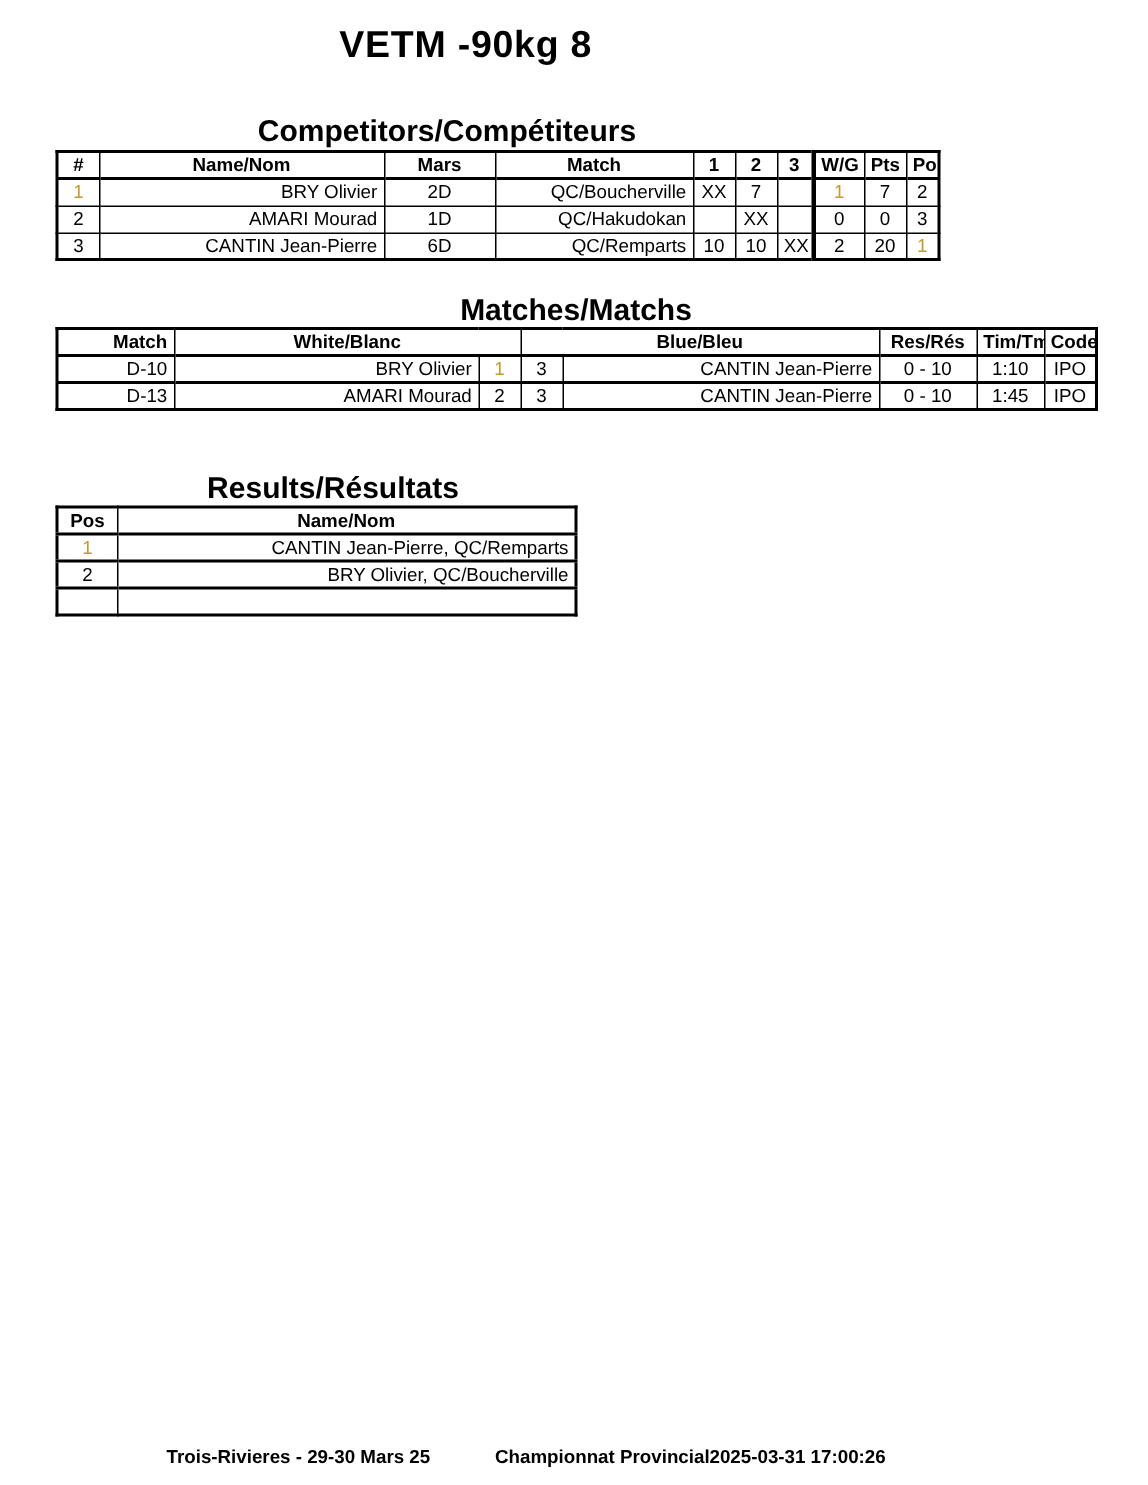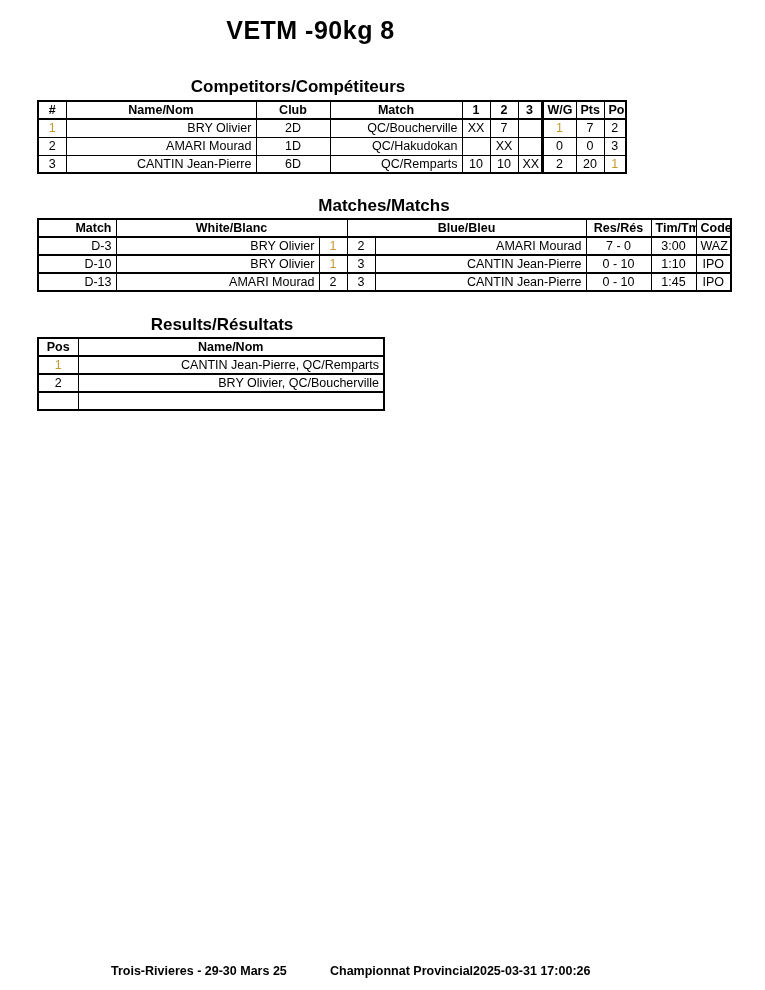--- a/index.html
+++ b/index.html
@@ -13,21 +13,21 @@
     position: relative;
     overflow: hidden;
   }
   .title {
     position: absolute; top: 16px; left: 0; width: 621px;
     text-align: center; font-size: 25px; font-weight: bold;
     letter-spacing: 0.5px;
   }
   .sec-heading {
     position: absolute; transform: translateX(-50%);
-    font-size: 17px; font-weight: bold; white-space: nowrap;
+    font-size: 20px; font-weight: bold; white-space: nowrap;
   }
   table.tbl {
     position: absolute;
     border-collapse: collapse;
     table-layout: fixed;
     border: 2px solid #000;
     font-size: 12.5px;
   }
   .tbl th, .tbl td {
     border: 1px solid #000;
@@ -67,21 +67,21 @@
       <col style="width:28px">
       <col style="width:24px">
     <col style="width:34px">
       <col style="width:28px">
       <col style="width:22px">
   </colgroup>
   <thead>
     <tr>
       <th class="c">#</th>
       <th class="c">Name/Nom</th>
-      <th class="c">Club</th>
+      <th class="c">Mars</th>
       <th class="c">Match</th>
       <th class="c">1</th>
       <th class="c">2</th>
       <th class="c">3</th>
       <th class="c bl3">W/G</th>
       <th class="c">Pts</th>
       <th class="c">Pos</th>
     </tr>
   </thead>
   <tbody>
@@ -142,30 +142,20 @@
       <th class="l">Match</th>
       <th class="c" colspan="2">White/Blanc</th>
       <th class="c" colspan="2">Blue/Bleu</th>
       <th class="c">Res/Rés</th>
       <th class="c">Tim/Tmp</th>
       <th class="c">Code</th>
     </tr>
   </thead>
   <tbody>
     <tr>
-      <td class="l">D-3</td>
-      <td class="l win">BRY Olivier</td>
-      <td class="c gold">1</td>
-      <td class="c">2</td>
-      <td class="l">AMARI Mourad</td>
-      <td class="c">7 - 0</td>
-      <td class="c">3:00</td>
-      <td class="c">WAZ</td>
-    </tr>
-    <tr>
       <td class="l">D-10</td>
       <td class="l">BRY Olivier</td>
       <td class="c gold">1</td>
       <td class="c">3</td>
       <td class="l win">CANTIN Jean-Pierre</td>
       <td class="c">0 - 10</td>
       <td class="c">1:10</td>
       <td class="c">IPO</td>
     </tr>
     <tr>

